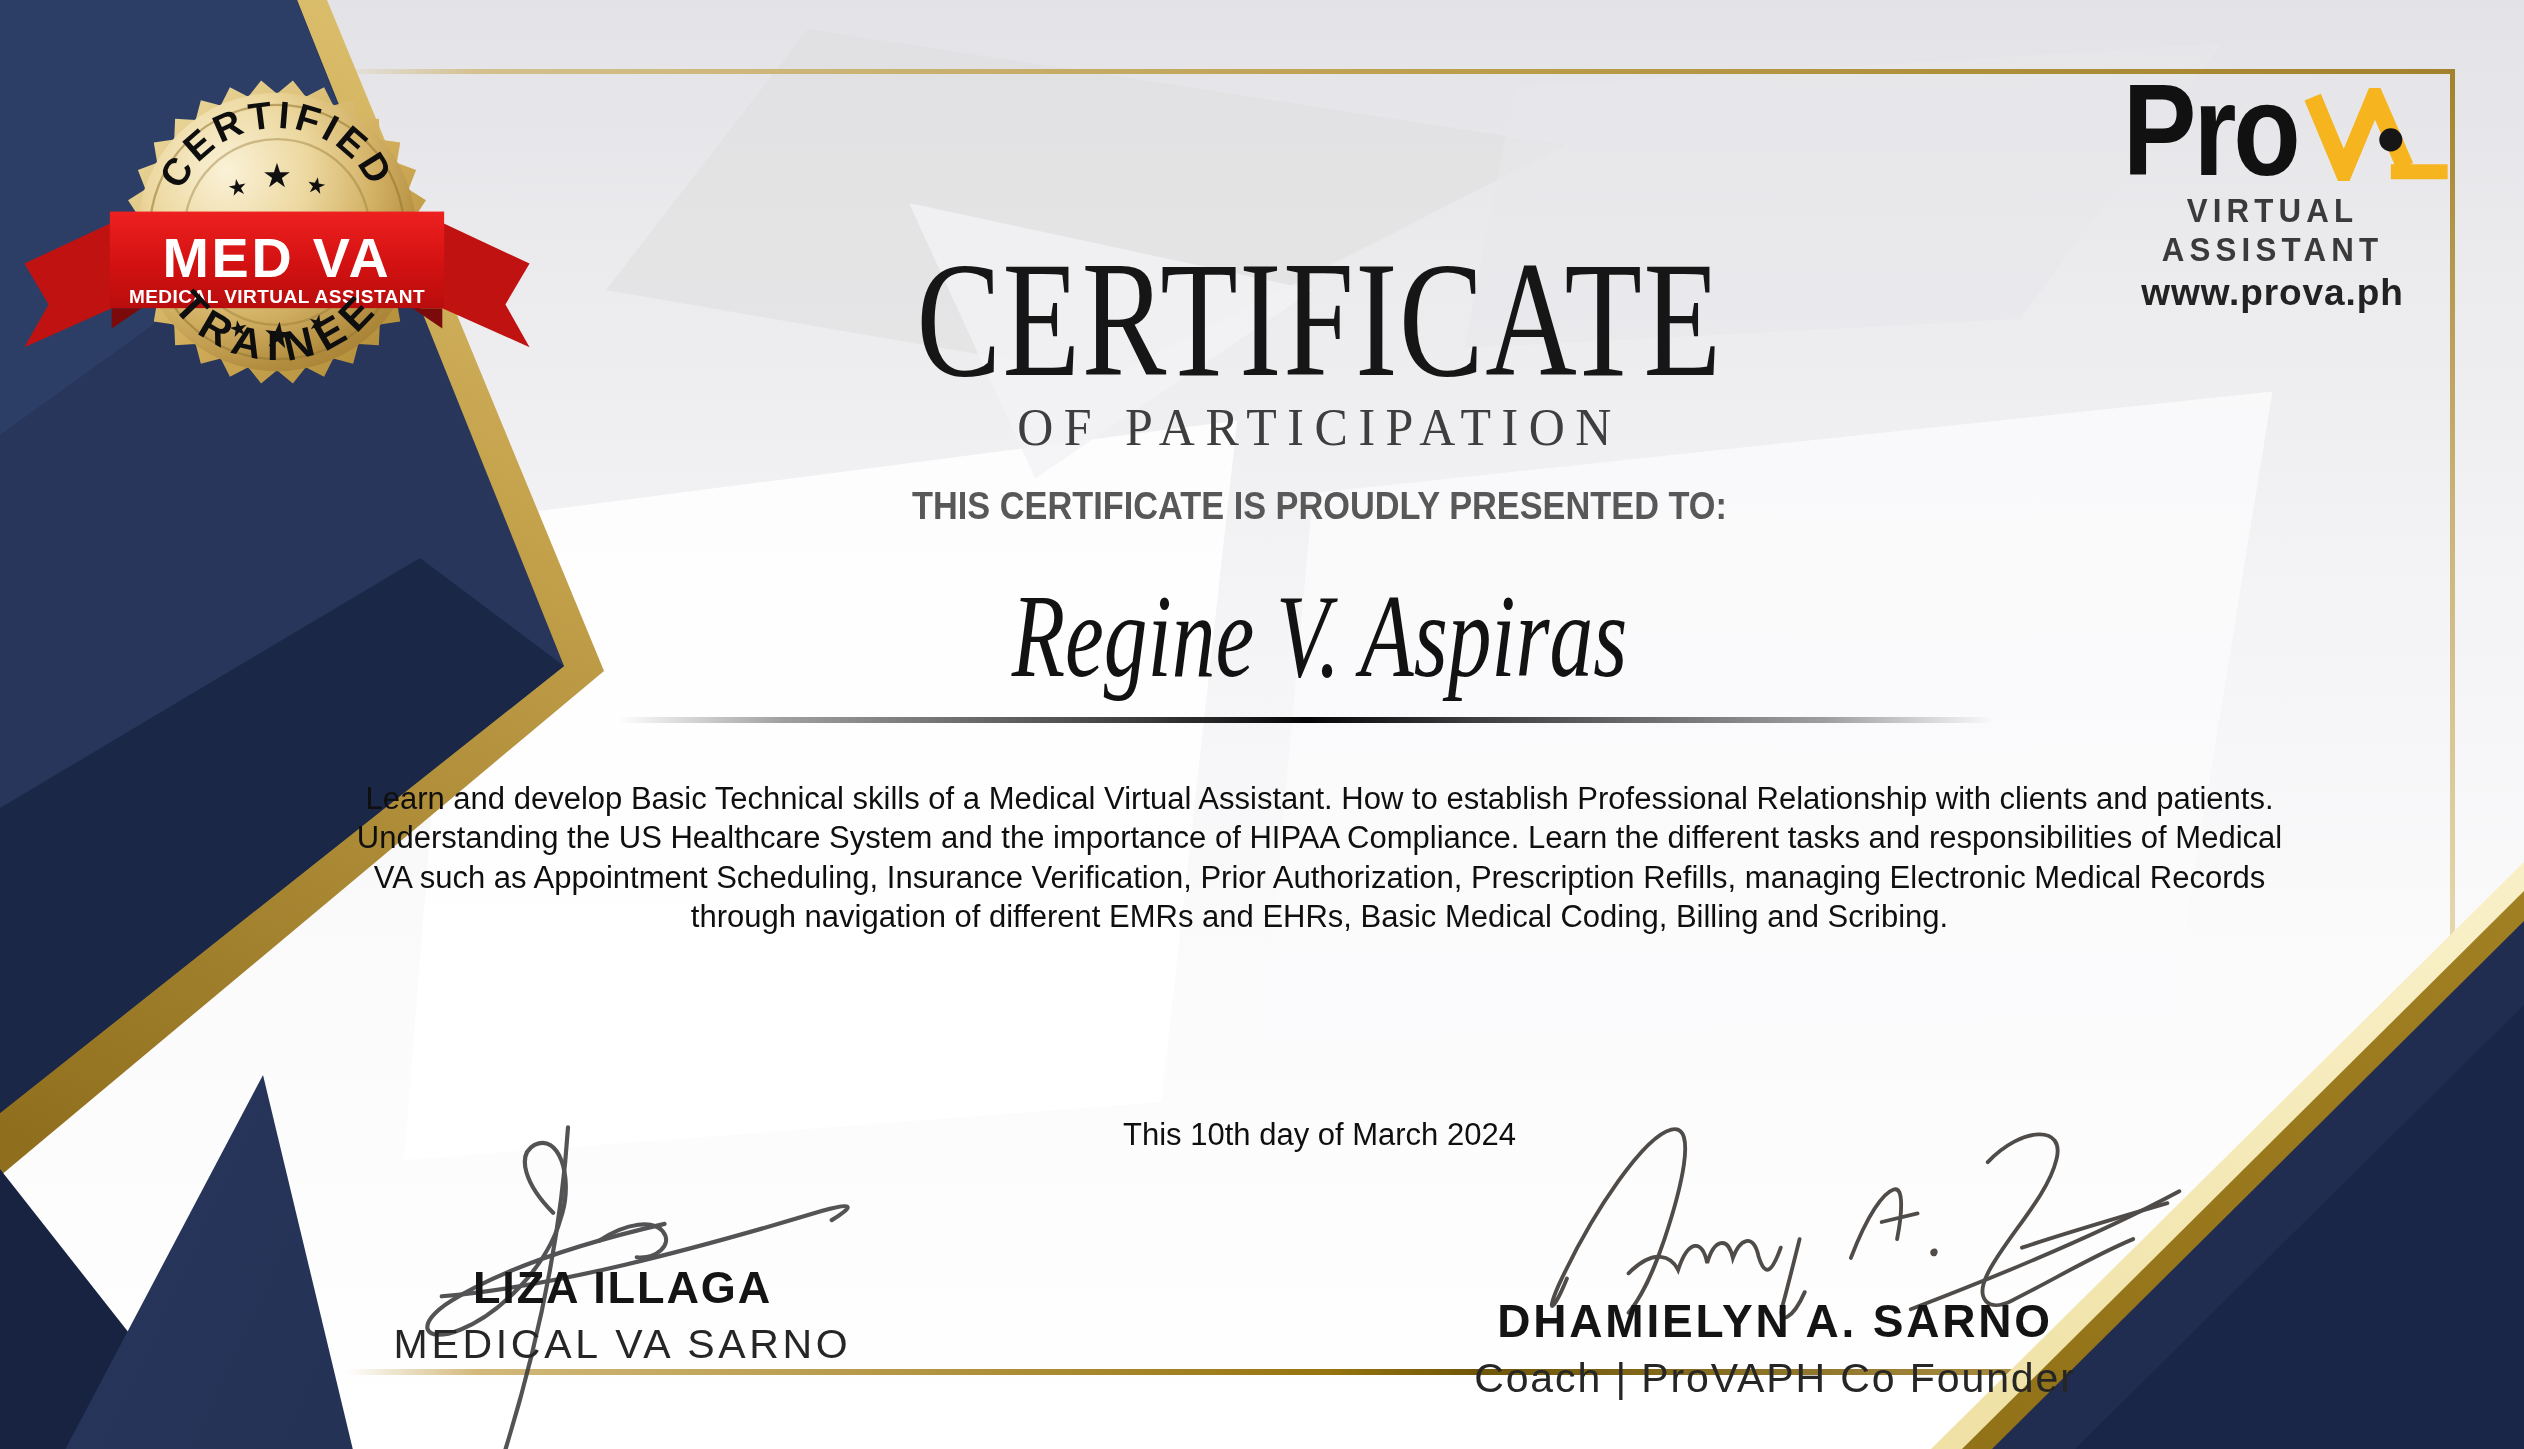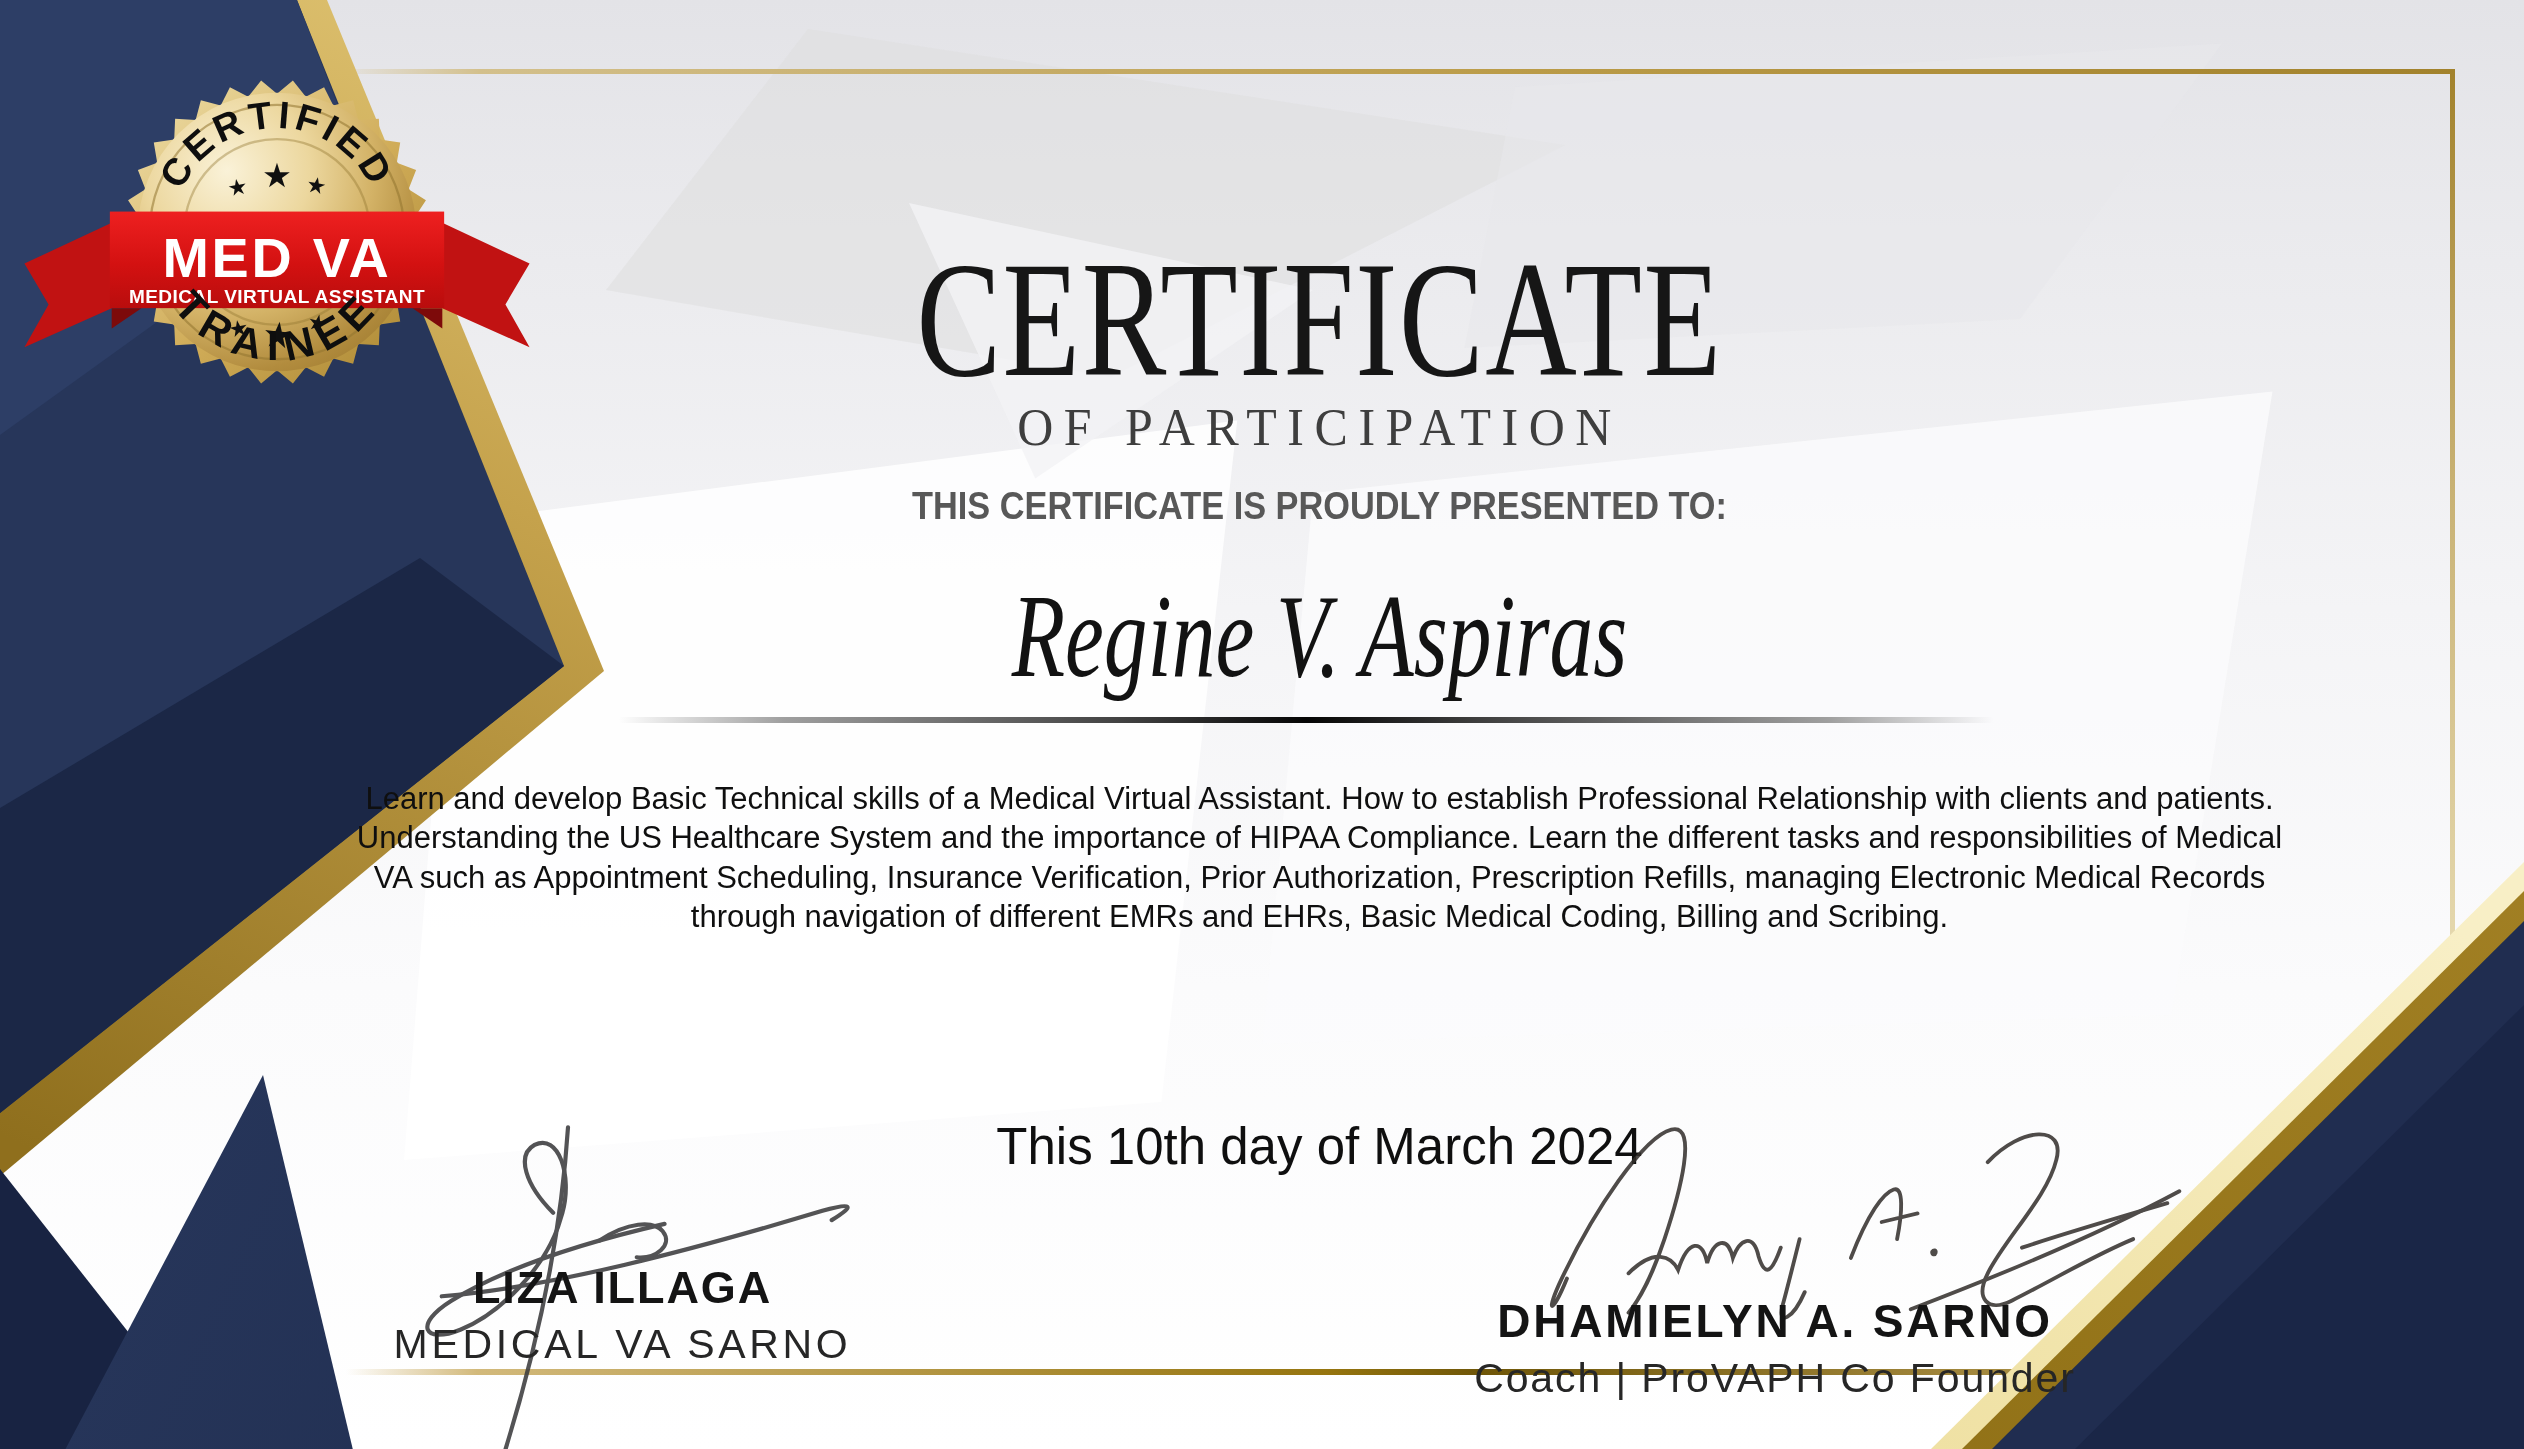--- a/index.html
+++ b/index.html
@@ -57,21 +57,21 @@
   .title-sub{position:absolute;top:398px;width:100%;font-family:"Liberation Serif",serif;
     font-size:52px;letter-spacing:11px;color:#3e3e3e;transform:scaleX(.96);}
   .presented{position:absolute;top:484px;width:100%;font-size:39px;font-weight:700;
     color:#585858;transform:scaleX(.88);}
   .recipient{position:absolute;top:569px;width:100%;font-family:"Liberation Serif",serif;
     font-style:italic;font-size:112px;color:#121212;transform:scale(.78,1.05);transform-origin:center top;}
   .divider{position:absolute;top:717px;left:50%;width:1375px;height:5.6px;transform:translateX(-51%);
     background:linear-gradient(90deg,rgba(200,200,200,0) 0%,#9f9f9f 12%,#3c3c3c 38%,#050505 50%,#3c3c3c 62%,#9f9f9f 88%,rgba(200,200,200,0) 100%);}
   .paragraph{position:absolute;top:779px;left:50%;width:1970px;transform:translateX(-50%);
     font-size:31px;line-height:1.27;color:#0f0f0f;}
-  .dateline{position:absolute;top:1117px;width:100%;font-size:51px;color:#0f0f0f;}
+  .dateline{position:absolute;top:1117px;width:100%;font-size:31px;color:#0f0f0f;}
   
   .sig-block{position:absolute;text-align:center;}
   #sig-left{left:316px;top:1262px;width:613px;}
   #sig-right{left:1459px;top:1262px;width:632px;}
   .sig-name{font-size:45px;font-weight:700;letter-spacing:1.9px;color:#141414;}
   #sig-right .sig-name{font-size:46px;letter-spacing:2.8px;margin-top:32px;}
   .sig-title{margin-top:7.4px;font-size:41px;font-weight:400;letter-spacing:3.7px;color:#262626;}
   #sig-right .sig-title{letter-spacing:1.9px;}
   svg text{font-family:"Liberation Sans",sans-serif;}
 </style>
@@ -145,20 +145,32 @@
       <text x="280" y="286" font-size="20.5" font-weight="bold" letter-spacing=".5" text-anchor="middle" fill="#ffffff">MEDICAL VIRTUAL ASSISTANT</text>
     </g>
     <text x="240" y="322" font-size="24" text-anchor="middle" fill="#101010" transform="rotate(-10 240 322)">★</text>
     <text x="280" y="334" font-size="38" text-anchor="middle" fill="#101010" transform="rotate(6 280 334)">★</text>
     <text x="322" y="316" font-size="24" text-anchor="middle" fill="#101010" transform="rotate(12 322 316)">★</text>
     <text font-size="45" font-weight="bold" fill="#0e0e0e" letter-spacing="9">
       <textPath href="#arcBottom" startOffset="50%" text-anchor="middle">TRAINEE</textPath>
     </text>
   </svg>
 
+  <div id="logo" class="abs">
+    <div class="logo-row">
+      <span class="logo-pro">Pro</span>
+      <svg width="151" height="93" viewBox="0 0 170 104" style="margin-left:3.7px;">
+        <path d="M12 10 L47 94 L82 10 L116 88" fill="none" stroke="#f6b51e" stroke-width="20" stroke-miterlimit="4"></path>
+        <path d="M100 94 L164 94" fill="none" stroke="#f6b51e" stroke-width="17"></path>
+        <circle cx="100" cy="58" r="13" fill="#161616"></circle>
+      </svg>
+    </div>
+    <div class="logo-tagline">VIRTUAL ASSISTANT</div>
+    <div class="logo-site">www.prova.ph</div>
+  </div>
 
   <div id="col" class="abs">
     <div class="title-main">CERTIFICATE</div>
     <div class="title-sub">OF PARTICIPATION</div>
     <div class="presented">THIS CERTIFICATE IS PROUDLY PRESENTED TO:</div>
     <div class="recipient">Regine V. Aspiras</div>
     <div class="divider"></div>
     <div class="paragraph">Learn and develop Basic Technical skills of a Medical Virtual Assistant. How to establish Professional Relationship with clients and patients. Understanding the US Healthcare System and the importance of HIPAA Compliance. Learn the different tasks and responsibilities of Medical VA such as Appointment Scheduling, Insurance Verification, Prior Authorization, Prescription Refills, managing Electronic Medical Records through navigation of different EMRs and EHRs, Basic Medical Coding, Billing and Scribing.</div>
     <div class="dateline">This 10th day of March 2024</div>
   </div>

